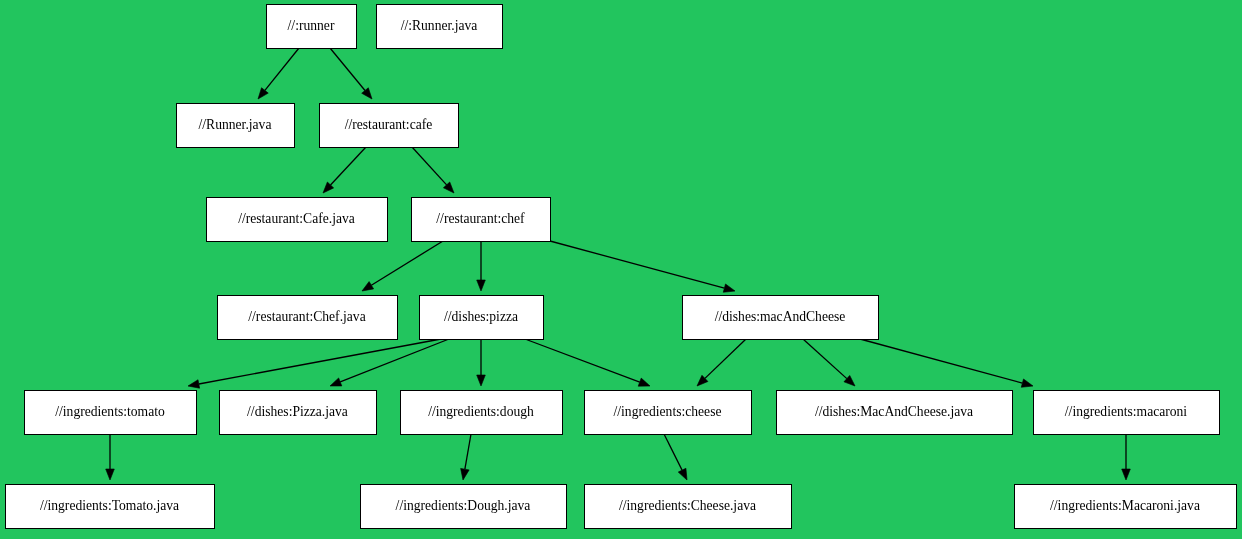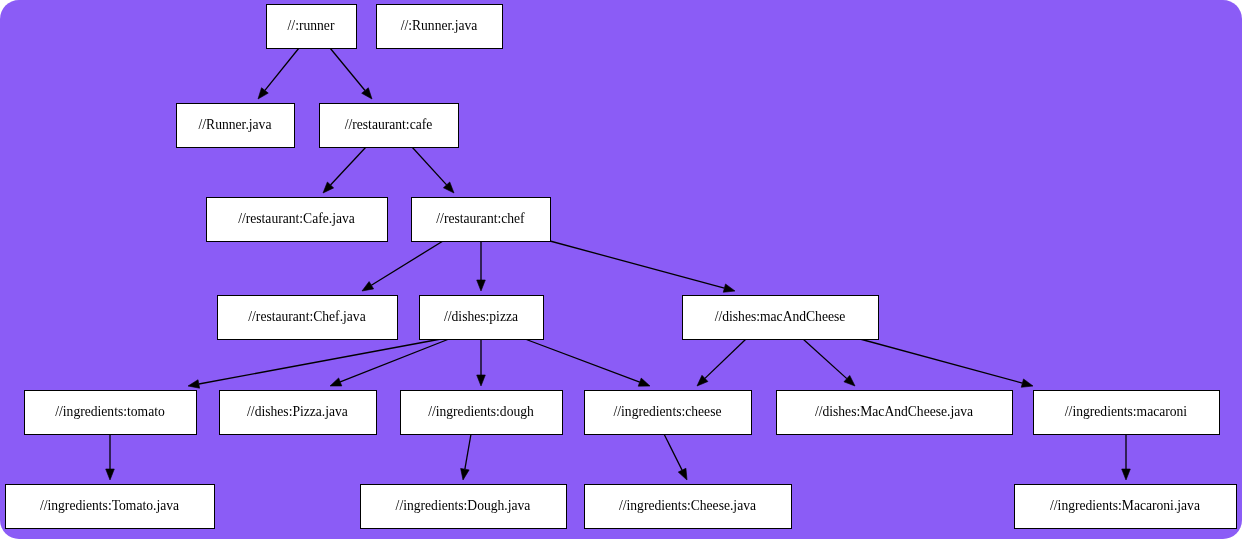--- a/index.html
+++ b/index.html
@@ -4,24 +4,23 @@
 <style>
   html, body {
     margin: 0;
     padding: 0;
     background: #ffffff;
   }
   #graph-root {
     position: relative;
     width: 1242px;
     height: 539px;
-    background: #8b5cf6;
+    background: #22c55e;
     overflow: hidden;
     font-family: "Liberation Serif", "DejaVu Serif", serif;
-    border-radius: 19px;
   }
   svg#graph-canvas {
     position: absolute;
     left: 0;
     top: 0;
     width: 1242px;
     height: 539px;
     display: block;
   }
   .node-box {

